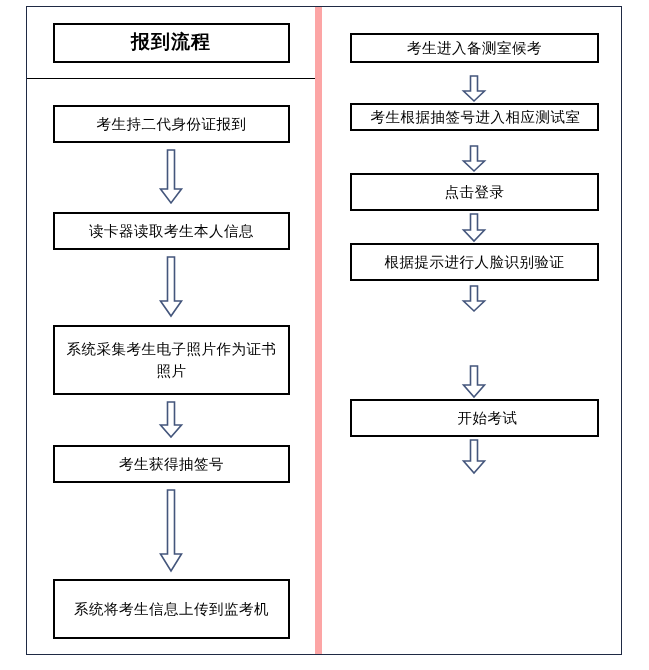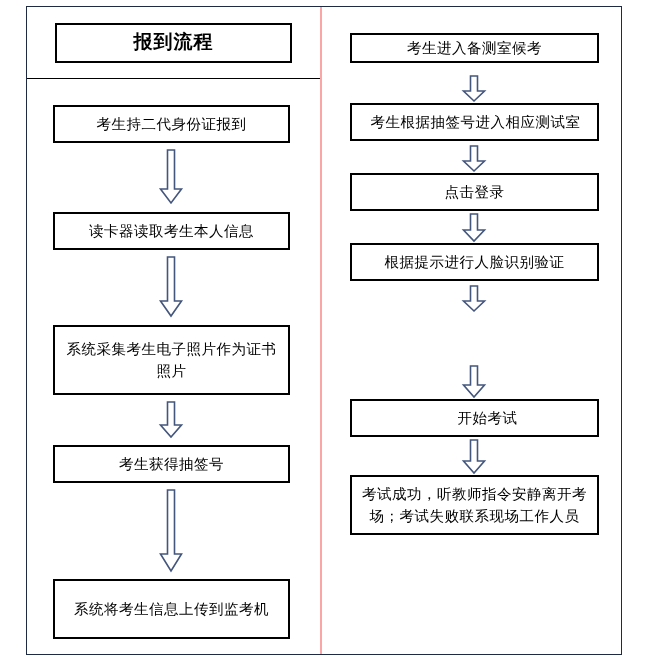--- a/index.html
+++ b/index.html
@@ -29,21 +29,21 @@
     flex-direction: row;
     background: #ffffff;
   }
   .table-col {
     box-sizing: border-box;
     position: relative;
     display: flex;
     flex-direction: column;
     align-items: center;
   }
-  .col-left  { width: 295px; border-right: 2px solid #fca5a5; }
+  .col-left  { width: 295px; border-right: 7px solid #fca5a5; }
   .col-right { width: 299px; }
 
   
   .header-cell {
     box-sizing: border-box;
     width: 100%;
     height: 72px;
     border-bottom: 1px solid #000000;
     display: flex;
     align-items: center;
@@ -136,21 +136,21 @@
   </div>
 
   <div class="table-col col-right">
     <div class="body-cell">
       <div class="step-box" style="top:26px;height:30px;">考生进入备测室候考</div>
       <div class="arrow" style="left:139px;top:68px;width:26px;height:28px;">
         <svg viewBox="0 0 26 28" width="26" height="28" aria-hidden="true">
           <path d="M9.5 1 H16.5 V16 H23.5 L13 26 L2.5 16 H9.5 Z" fill="#ffffff" stroke="#44567c" stroke-width="1.6"></path>
         </svg>
       </div>
-      <div class="step-box" style="top:96px;height:38px;padding-left:8px;">考生根据抽签号进入相应测试室</div>
+      <div class="step-box" style="top:96px;height:28px;padding-left:8px;">考生根据抽签号进入相应测试室</div>
       <div class="arrow" style="left:139px;top:138px;width:26px;height:28px;">
         <svg viewBox="0 0 26 28" width="26" height="28" aria-hidden="true">
           <path d="M9.5 1 H16.5 V16 H23.5 L13 26 L2.5 16 H9.5 Z" fill="#ffffff" stroke="#44567c" stroke-width="1.6"></path>
         </svg>
       </div>
       <div class="step-box" style="top:166px;height:38px;">点击登录</div>
       <div class="arrow" style="left:139px;top:206px;width:26px;height:30px;">
         <svg viewBox="0 0 26 30" width="26" height="30" aria-hidden="true">
           <path d="M9.5 1 H16.5 V17 H23.5 L13 28 L2.5 17 H9.5 Z" fill="#ffffff" stroke="#44567c" stroke-width="1.6"></path>
         </svg>
@@ -165,17 +165,16 @@
         <svg viewBox="0 0 26 34" width="26" height="34" aria-hidden="true">
           <path d="M9.5 1 H16.5 V20 H23.5 L13 32 L2.5 20 H9.5 Z" fill="#ffffff" stroke="#44567c" stroke-width="1.6"></path>
         </svg>
       </div>
       <div class="step-box" style="top:392px;height:38px;padding-left:32px;">开始考试</div>
       <div class="arrow" style="left:139px;top:432px;width:26px;height:36px;">
         <svg viewBox="0 0 26 36" width="26" height="36" aria-hidden="true">
           <path d="M9.5 1 H16.5 V22 H23.5 L13 34 L2.5 22 H9.5 Z" fill="#ffffff" stroke="#44567c" stroke-width="1.6"></path>
         </svg>
       </div>
-      <div class="step-box" style="top:468px;height:60px;">考试成功，听教师指令安静离开考场；考试失败联系现场工作人员</div>
     </div>
   </div>
 
 </div>
 
 </body></html>

